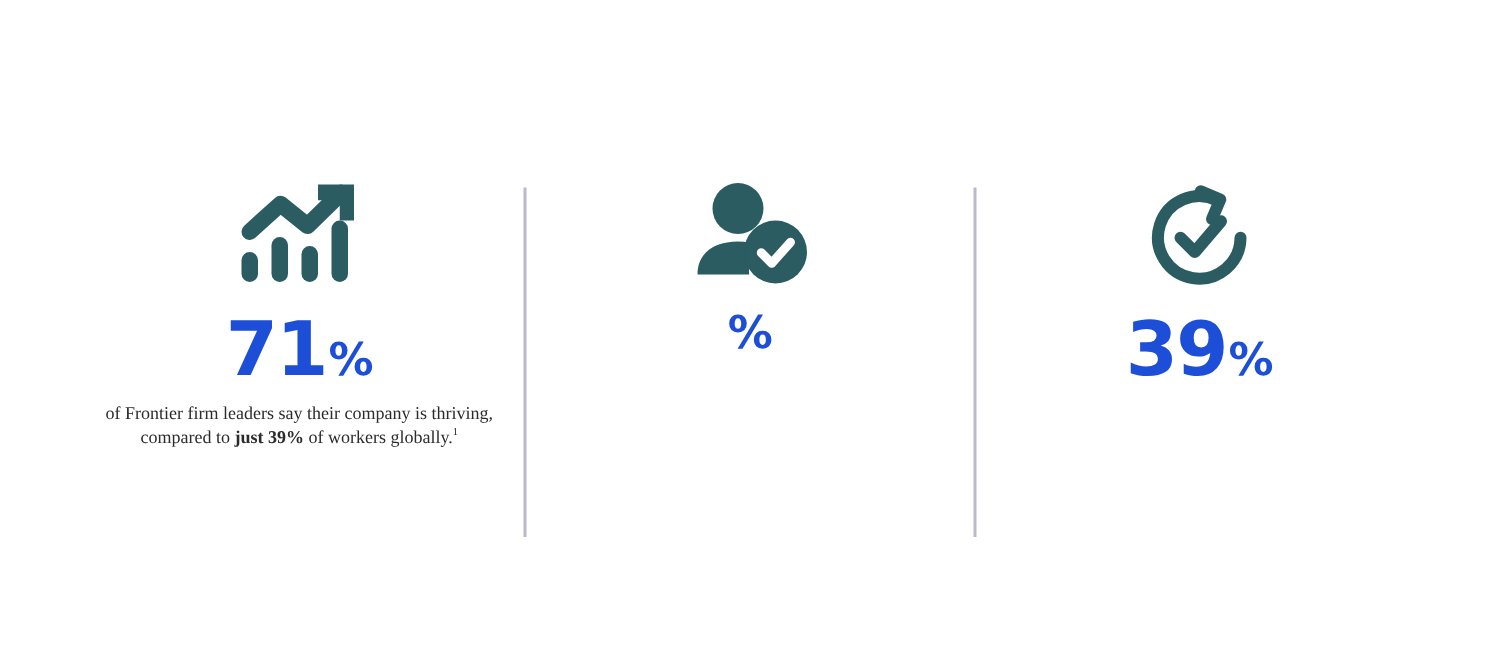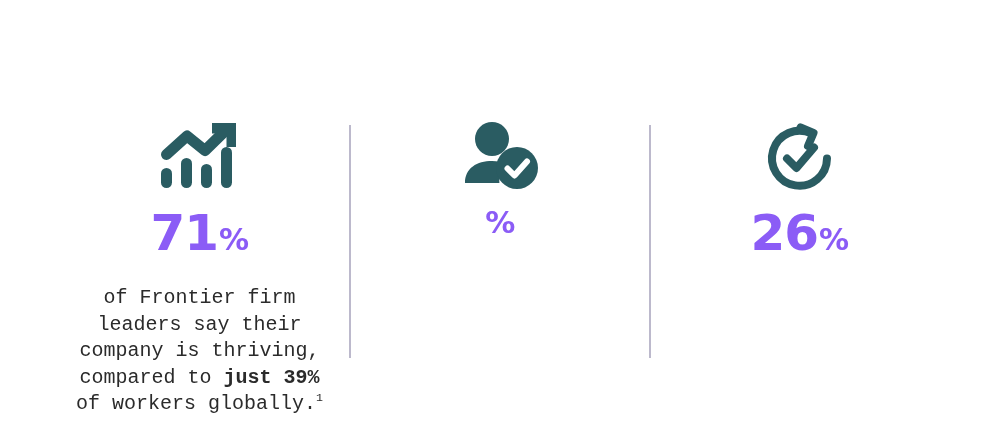--- a/index.html
+++ b/index.html
@@ -53,43 +53,43 @@
   .stat-icon {
     height: 76px;
     display: flex;
     align-items: center;
     justify-content: center;
   }
   .stat-icon svg { display: block; }
 
   .stat-value {
     margin-top: 14px;
-    color: #8b5cf6;
+    color: #1d4ed8;
     font-family: "DejaVu Sans", sans-serif;
     font-weight: 700;
     font-size: 50px;
     line-height: 1.02;
     letter-spacing: -1px;
     white-space: nowrap;
     display: flex;
     align-items: baseline;
     justify-content: center;
   }
   .stat-value .pct {
     font-size: 30px;
     font-weight: 700;
     letter-spacing: -0.5px;
     margin-left: 1px;
   }
 
   .stat-desc {
-    margin-top: 26px;
+    margin-top: 9px;
     color: #2b2b2b;
-    font-family: Liberation Mono, monospace;
-    font-size: 20px;
+    font-family: Liberation Serif, serif;
+    font-size: 12px;
     line-height: 1.33;
     text-align: center;
     font-weight: 400;
     max-width: 260px;
   }
   .stat-desc b { font-weight: 700; }
   .stat-desc sup {
     font-size: 0.58em;
     vertical-align: super;
     line-height: 0;
@@ -149,18 +149,18 @@
     <div class="stat-icon">
       <svg width="78" height="72" viewBox="0 0 78 72" aria-hidden="true">
         <g fill="none" stroke="#2a5c62" stroke-width="8" stroke-linecap="round" stroke-linejoin="round">
           <path d="M50.5 13.5 A27.5 27.5 0 1 0 66 38.5"></path>
           <path d="M39.5 7.5 L52.5 13 L47 26" stroke-width="8"></path>
           <path d="M26 38.5 L35.5 48 L53 27.5"></path>
         </g>
       </svg>
     </div>
     <div class="stat-value">
-      <span>26</span>
+      <span>39</span>
         <span class="pct">%</span>
     </div>
   </div>
 
 </div>
 
 </body></html>

